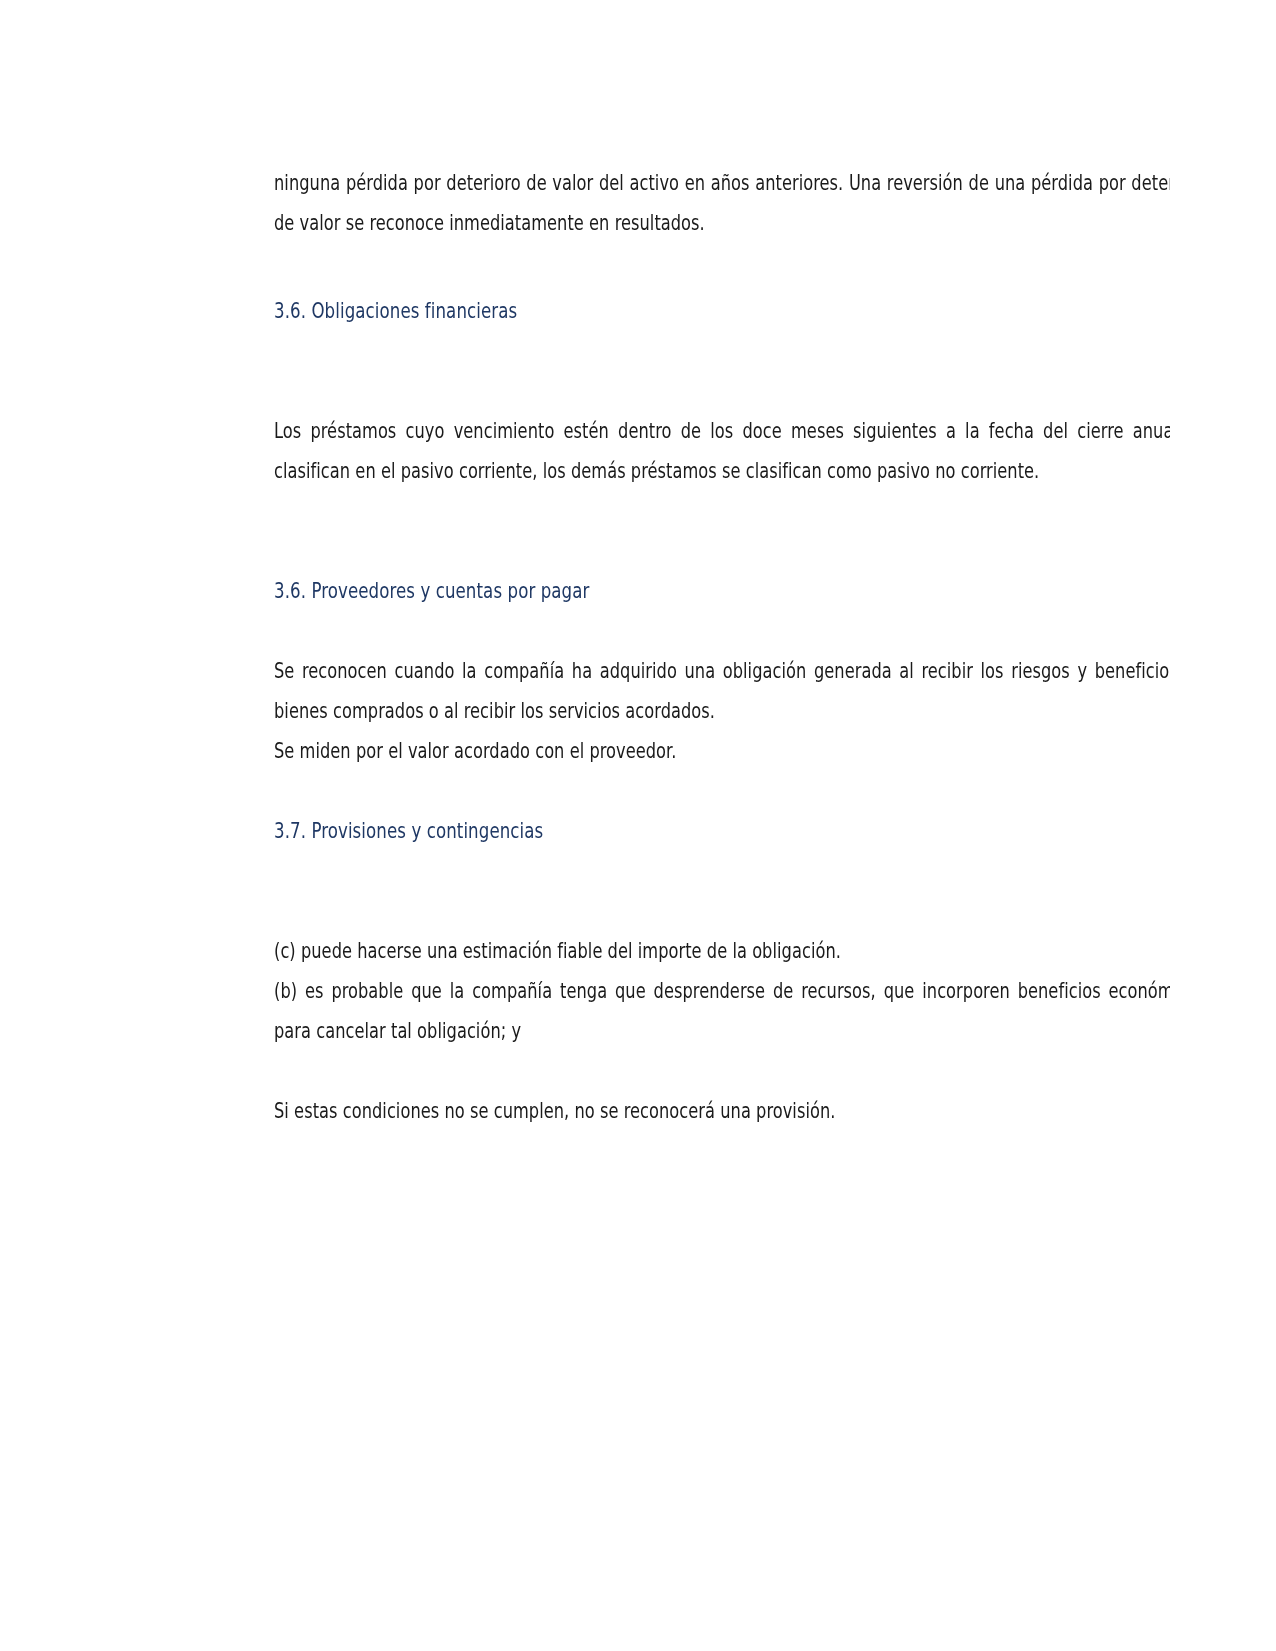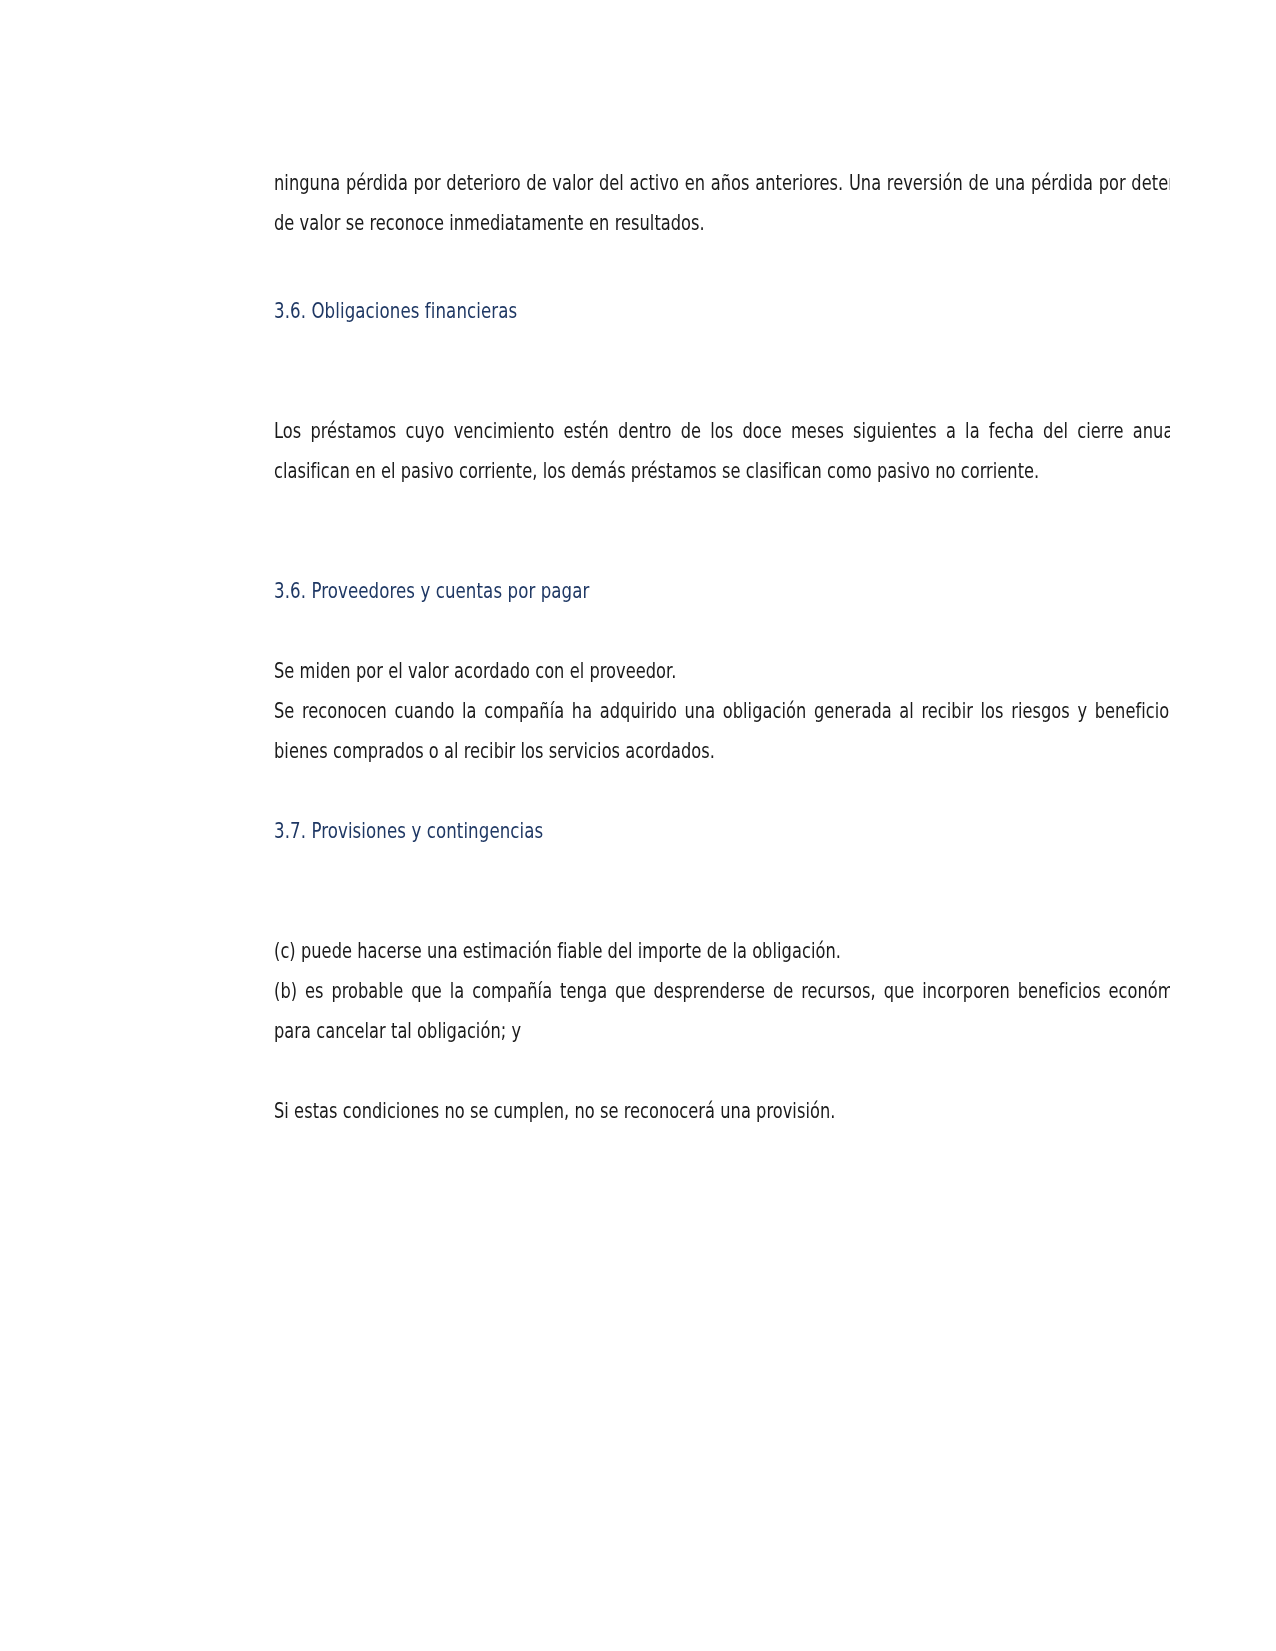--- a/index.html
+++ b/index.html
@@ -94,25 +94,25 @@
 
 
     <div class="gap-md"></div>
 
     <h2 class="heading">3.6. Proveedores y cuentas por pagar</h2>
 
     <div class="gap-md"></div>
 
 
     <div class="blockwrap">
-      <p class="para last-line-left">Se miden por el valor acordado con el proveedor.</p>
+      <p class="para last-line-left">Se reconocen cuando la compañía ha adquirido una obligación generada al recibir los riesgos y beneficios de bienes comprados o al recibir los servicios acordados.</p>
     </div>
 
     <div class="blockwrap">
-      <p class="para last-line-left">Se reconocen cuando la compañía ha adquirido una obligación generada al recibir los riesgos y beneficios de bienes comprados o al recibir los servicios acordados.</p>
+      <p class="para last-line-left">Se miden por el valor acordado con el proveedor.</p>
     </div>
 
     <div class="gap-md"></div>
 
     <h2 class="heading">3.7. Provisiones y contingencias</h2>
 
     <div class="gap-md"></div>
 
 
     <div class="gap-md"></div>

